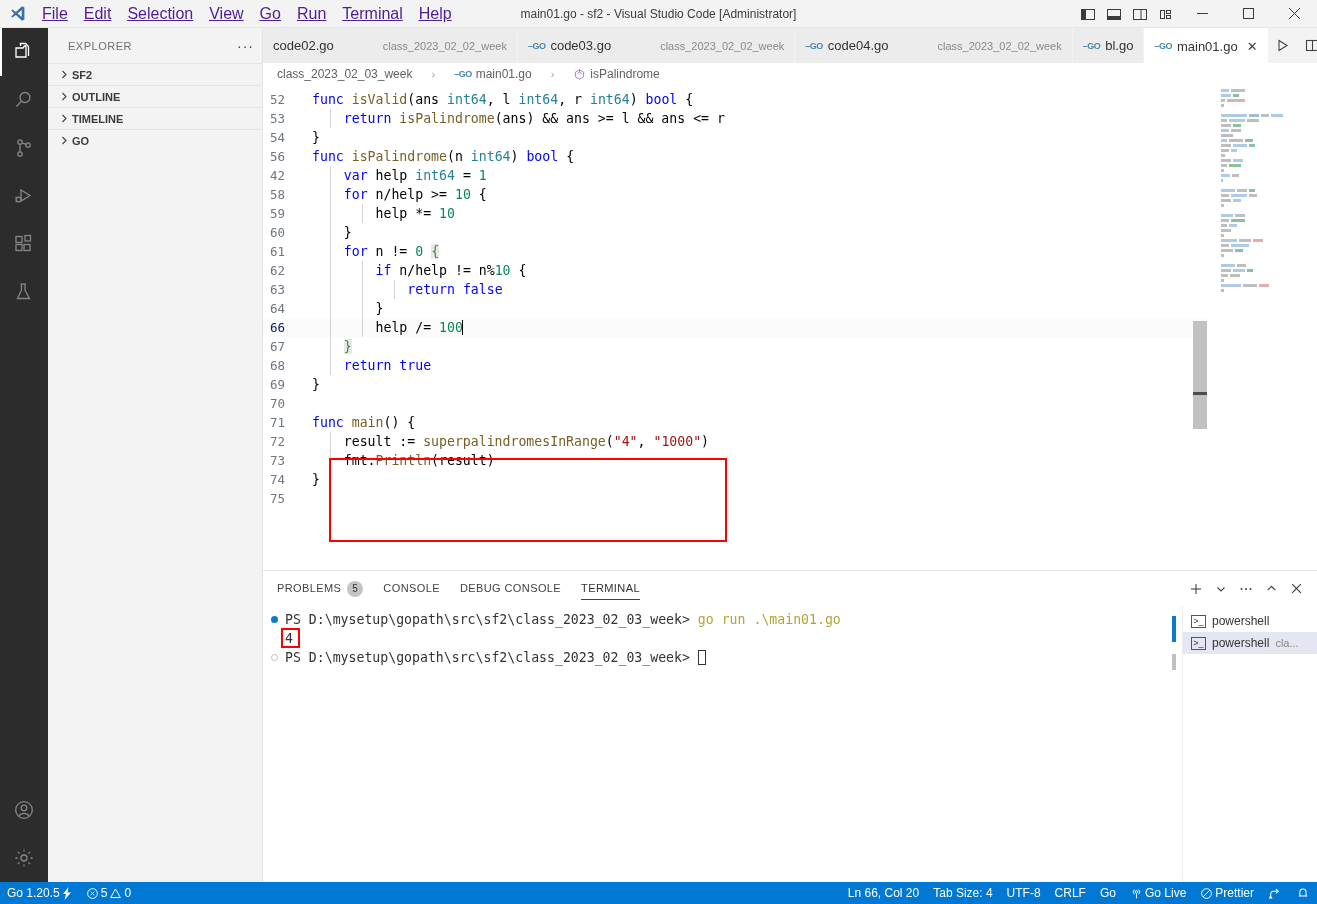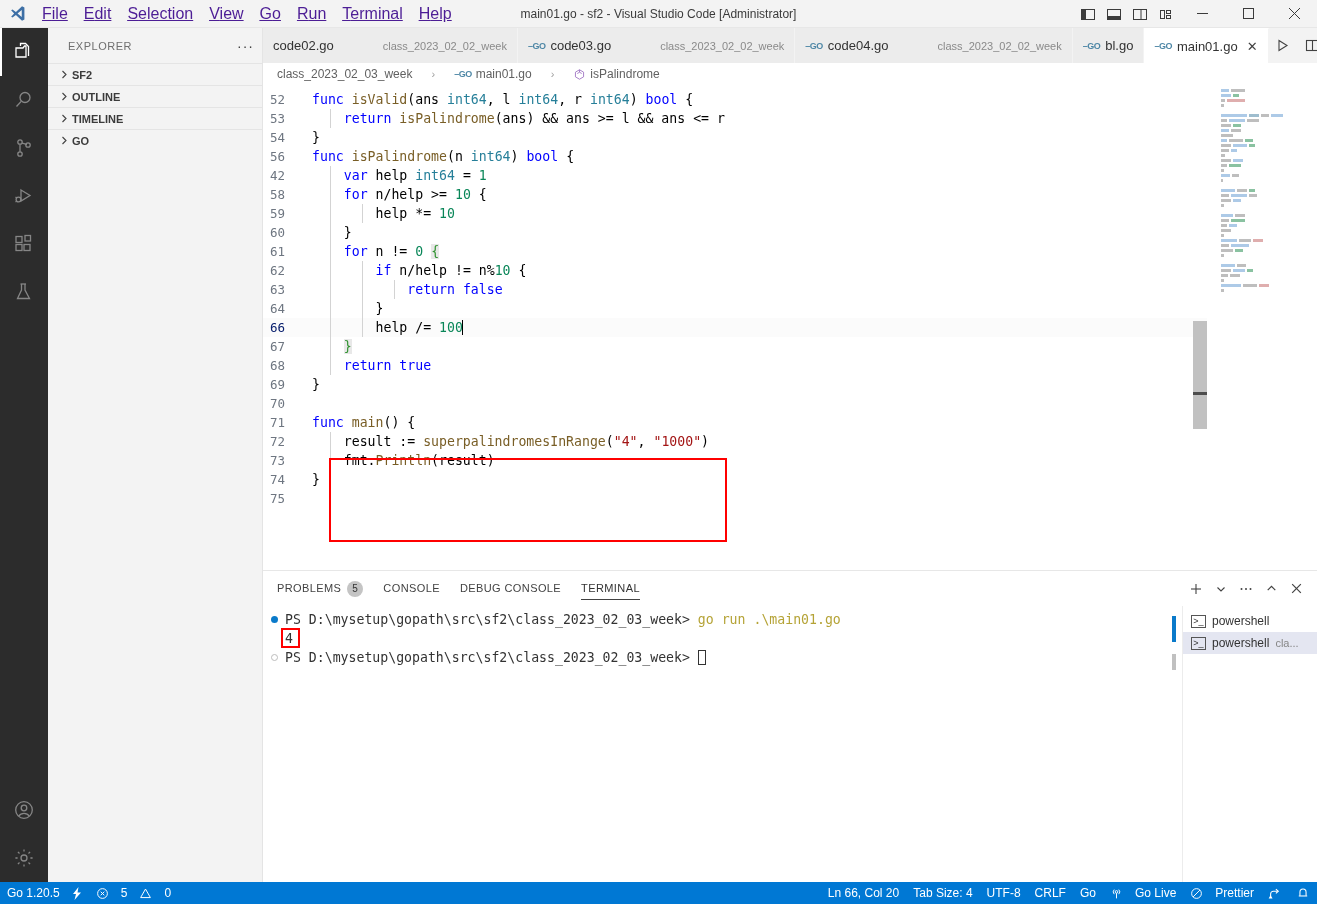--- a/index.html
+++ b/index.html
@@ -200,21 +200,21 @@
     width: 15px; height: 13px; border: 1px solid #555; font-size: 9px; line-height: 11px;
     text-align: center; color: #333; flex:0 0 15px;
   }
   .tl-desc { font-size: 11px; color: #868686; }
 
   
   .statusbar {
     height: 22px; flex: 0 0 22px; background: #0078d4; display: flex; align-items: center;
     color: #ffffff; font-size: 12px;
   }
-  .sb-item { padding: 0 7px; height: 22px; display: flex; align-items: center; gap: 12px; cursor: pointer; white-space: nowrap; }
+  .sb-item { padding: 0 7px; height: 22px; display: flex; align-items: center; gap: 2px; cursor: pointer; white-space: nowrap; }
   .sb-right { margin-left: auto; display: flex; align-items: center; }
   svg { display: block; }
 </style>
 </head>
 <body>
 
 <div class="app">
 
   <div class="titlebar">
     <div class="vscode-logo">

